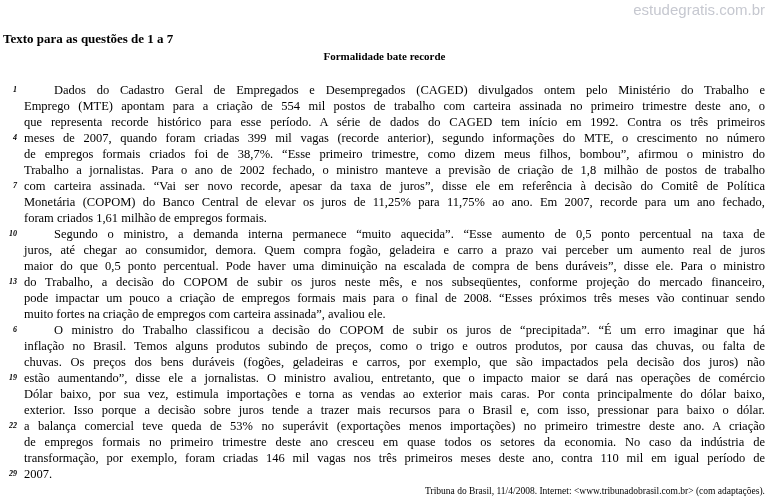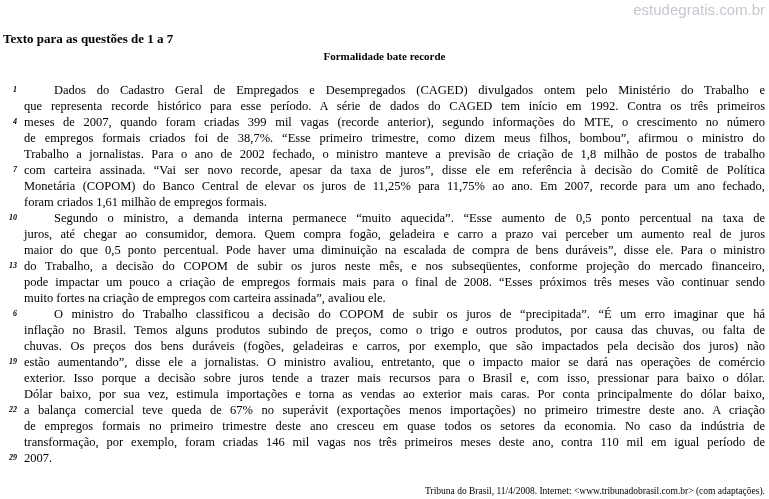--- a/index.html
+++ b/index.html
@@ -55,20 +55,24 @@
 <div class="watermark">estudegratis.com.br</div>
 
 <div class="intro">Texto para as questões de 1 a 7</div>
 
 <div class="title">Formalidade bate recorde</div>
 
 <div class="doc">
     <div class="line">
       <span class="num">1</span>
       <span class="txt ind">Dados do Cadastro Geral de Empregados e Desempregados (CAGED) divulgados ontem pelo Ministério do Trabalho e</span>
+    </div>
+    <div class="line">
+      <span class="num"></span>
+      <span class="txt">Emprego (MTE) apontam para a criação de 554 mil postos de trabalho com carteira assinada no primeiro trimestre deste ano, o</span>
     </div>
     <div class="line">
       <span class="num"></span>
       <span class="txt">que representa recorde histórico para esse período. A série de dados do CAGED tem início em 1992. Contra os três primeiros</span>
     </div>
     <div class="line">
       <span class="num">4</span>
       <span class="txt">meses de 2007, quando foram criadas 399 mil vagas (recorde anterior), segundo informações do MTE, o crescimento no número</span>
     </div>
     <div class="line">
@@ -126,29 +130,29 @@
     <div class="line">
       <span class="num"></span>
       <span class="txt">chuvas. Os preços dos bens duráveis (fogões, geladeiras e carros, por exemplo, que são impactados pela decisão dos juros) não</span>
     </div>
     <div class="line">
       <span class="num">19</span>
       <span class="txt">estão aumentando”, disse ele a jornalistas. O ministro avaliou, entretanto, que o impacto maior se dará nas operações de comércio</span>
     </div>
     <div class="line">
       <span class="num"></span>
+      <span class="txt">Dólar baixo, por sua vez, estimula importações e torna as vendas ao exterior mais caras. Por conta principalmente do dólar baixo,</span>
+    </div>
+    <div class="line">
+      <span class="num"></span>
       <span class="txt">exterior. Isso porque a decisão sobre juros tende a trazer mais recursos para o Brasil e, com isso, pressionar para baixo o dólar.</span>
     </div>
     <div class="line">
-      <span class="num"></span>
-      <span class="txt">Dólar baixo, por sua vez, estimula importações e torna as vendas ao exterior mais caras. Por conta principalmente do dólar baixo,</span>
-    </div>
-    <div class="line">
       <span class="num">22</span>
-      <span class="txt">a balança comercial teve queda de 67% no superávit (exportações menos importações) no primeiro trimestre deste ano. A criação</span>
+      <span class="txt">a balança comercial teve queda de 53% no superávit (exportações menos importações) no primeiro trimestre deste ano. A criação</span>
     </div>
     <div class="line">
       <span class="num"></span>
       <span class="txt">de empregos formais no primeiro trimestre deste ano cresceu em quase todos os setores da economia. No caso da indústria de</span>
     </div>
     <div class="line">
       <span class="num"></span>
       <span class="txt">transformação, por exemplo, foram criadas 146 mil vagas nos três primeiros meses deste ano, contra 110 mil em igual período de</span>
     </div>
     <div class="line last">

